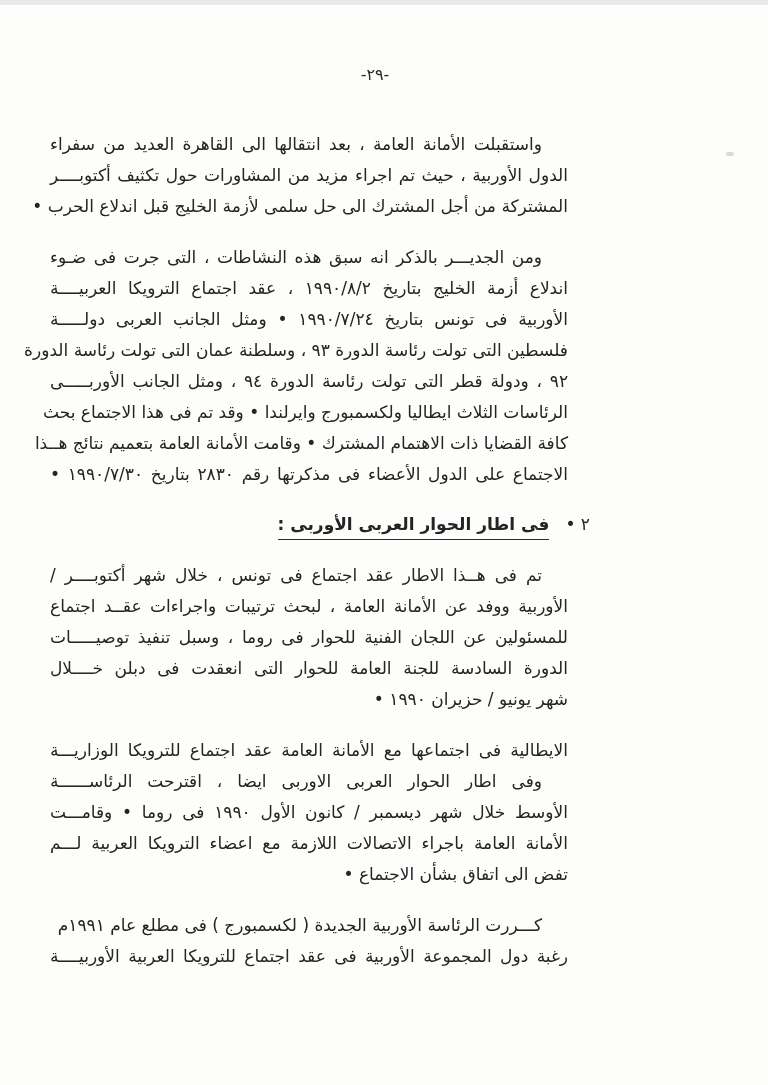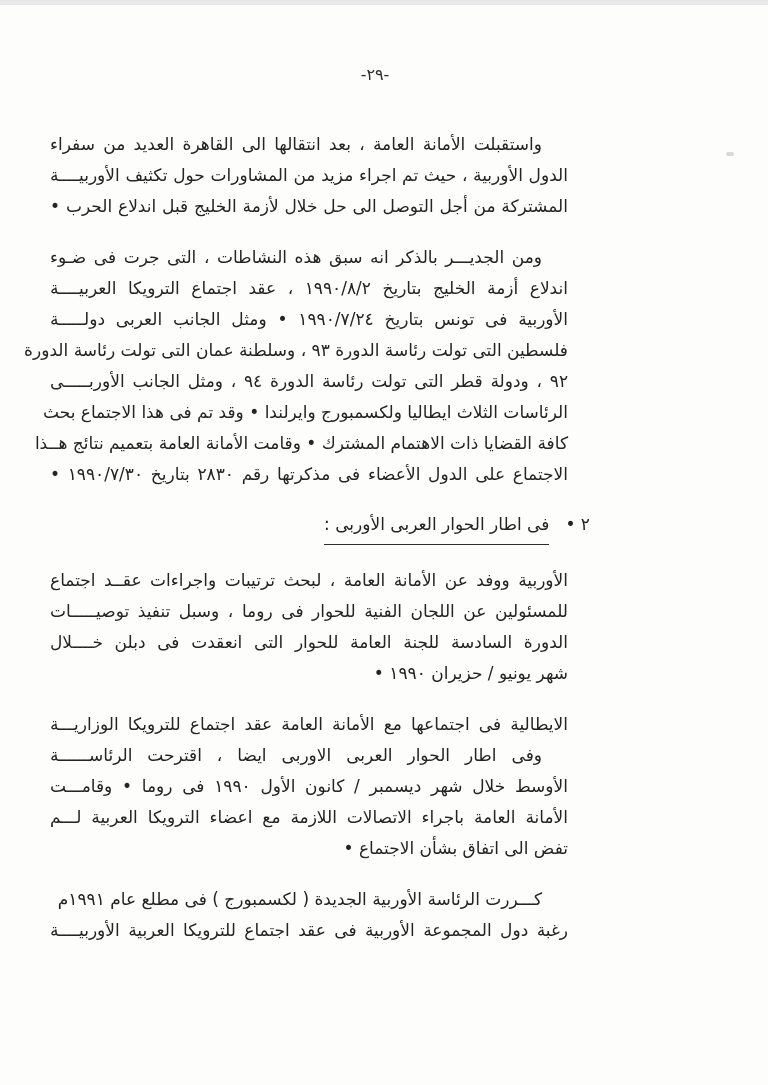--- a/index.html
+++ b/index.html
@@ -52,62 +52,63 @@
     gap:16px;
     margin:16px -22px 20px 0;
     font-size:17px;
     line-height:29px;
     color:#242424;
   }
   .heading-marker{white-space:nowrap;}
   .heading-title{
     white-space:nowrap;
     border-bottom:1.5px solid #2e2e2e;
-    padding-bottom:5px;
+    font-weight:bold;
   }
   .speck{
     position:absolute;
     left:726px;top:147px;
     width:8px;height:4px;
     background:#d9d9d6;
     border-radius:2px;
   }
 </style>
 </head>
 <body>
 
 <div class="page">
 
   <div class="page-number">-٢٩-</div>
 
   <div class="text-block">
 
     <p class="para">
       <span class="line indent">واستقبلت الأمانة العامة ، بعد انتقالها الى القاهرة العديد من سفراء</span>
-      <span class="line">الدول الأوربية ، حيث تم اجراء مزيد من المشاورات حول تكثيف الأوربيــــة</span>
-      <span class="line">المشتركة من أجل التوصل الى حل خلال لأزمة الخليج قبل اندلاع الحرب •</span>
+      <span class="line">الدول الأوربية ، حيث تم اجراء مزيد من المشاورات حول تكثيف أكتوبــــر</span>
+      <span class="line">المشتركة من أجل المشترك الى حل سلمى لأزمة الخليج قبل اندلاع الحرب •</span>
     </p>
 
     <p class="para">
       <span class="line indent">ومن الجديـــر بالذكر انه سبق هذه النشاطات ، التى جرت فى ضـوء</span>
       <span class="line">اندلاع أزمة الخليج بتاريخ ١٩٩٠/٨/٢ ، عقد اجتماع الترويكا العربيــــة</span>
       <span class="line">الأوربية فى تونس بتاريخ ١٩٩٠/٧/٢٤ • ومثل الجانب العربى دولـــــة</span>
       <span class="line">فلسطين التى تولت رئاسة الدورة ٩٣ ، وسلطنة عمان التى تولت رئاسة الدورة</span>
       <span class="line">٩٢ ، ودولة قطر التى تولت رئاسة الدورة ٩٤ ، ومثل الجانب الأوربـــــى</span>
       <span class="line">الرئاسات الثلاث ايطاليا ولكسمبورج وايرلندا • وقد تم فى هذا الاجتماع بحث</span>
       <span class="line">كافة القضايا ذات الاهتمام المشترك • وقامت الأمانة العامة بتعميم نتائج هــذا</span>
       <span class="line">الاجتماع على الدول الأعضاء فى مذكرتها رقم ٢٨٣٠ بتاريخ ١٩٩٠/٧/٣٠ •</span>
     </p>
 
     <div class="heading-row">
       <span class="heading-marker">٢ •</span>
       <span class="heading-title">فى اطار الحوار العربى الأوربى :</span>
     </div>
 
     <p class="para">
+      <span class="line indent">تم فى هــذا الاطار عقد اجتماع فى تونس ، خلال شهر أكتوبــــر /</span>
       <span class="line">الأوربية ووفد عن الأمانة العامة ، لبحث ترتيبات واجراءات عقــد اجتماع</span>
       <span class="line">للمسئولين عن اللجان الفنية للحوار فى روما ، وسبل تنفيذ توصيـــــات</span>
       <span class="line">الدورة السادسة للجنة العامة للحوار التى انعقدت فى دبلن خــــلال</span>
       <span class="line short">شهر يونيو / حزيران ١٩٩٠ •</span>
     </p>
 
     <p class="para">
       <span class="line">الايطالية فى اجتماعها مع الأمانة العامة عقد اجتماع للترويكا الوزاريـــة</span>
       <span class="line indent">وفى اطار الحوار العربى الاوربى ايضا ، اقترحت الرئاســــــة</span>
       <span class="line">الأوسط خلال شهر ديسمبر / كانون الأول ١٩٩٠ فى روما • وقامـــت</span>

